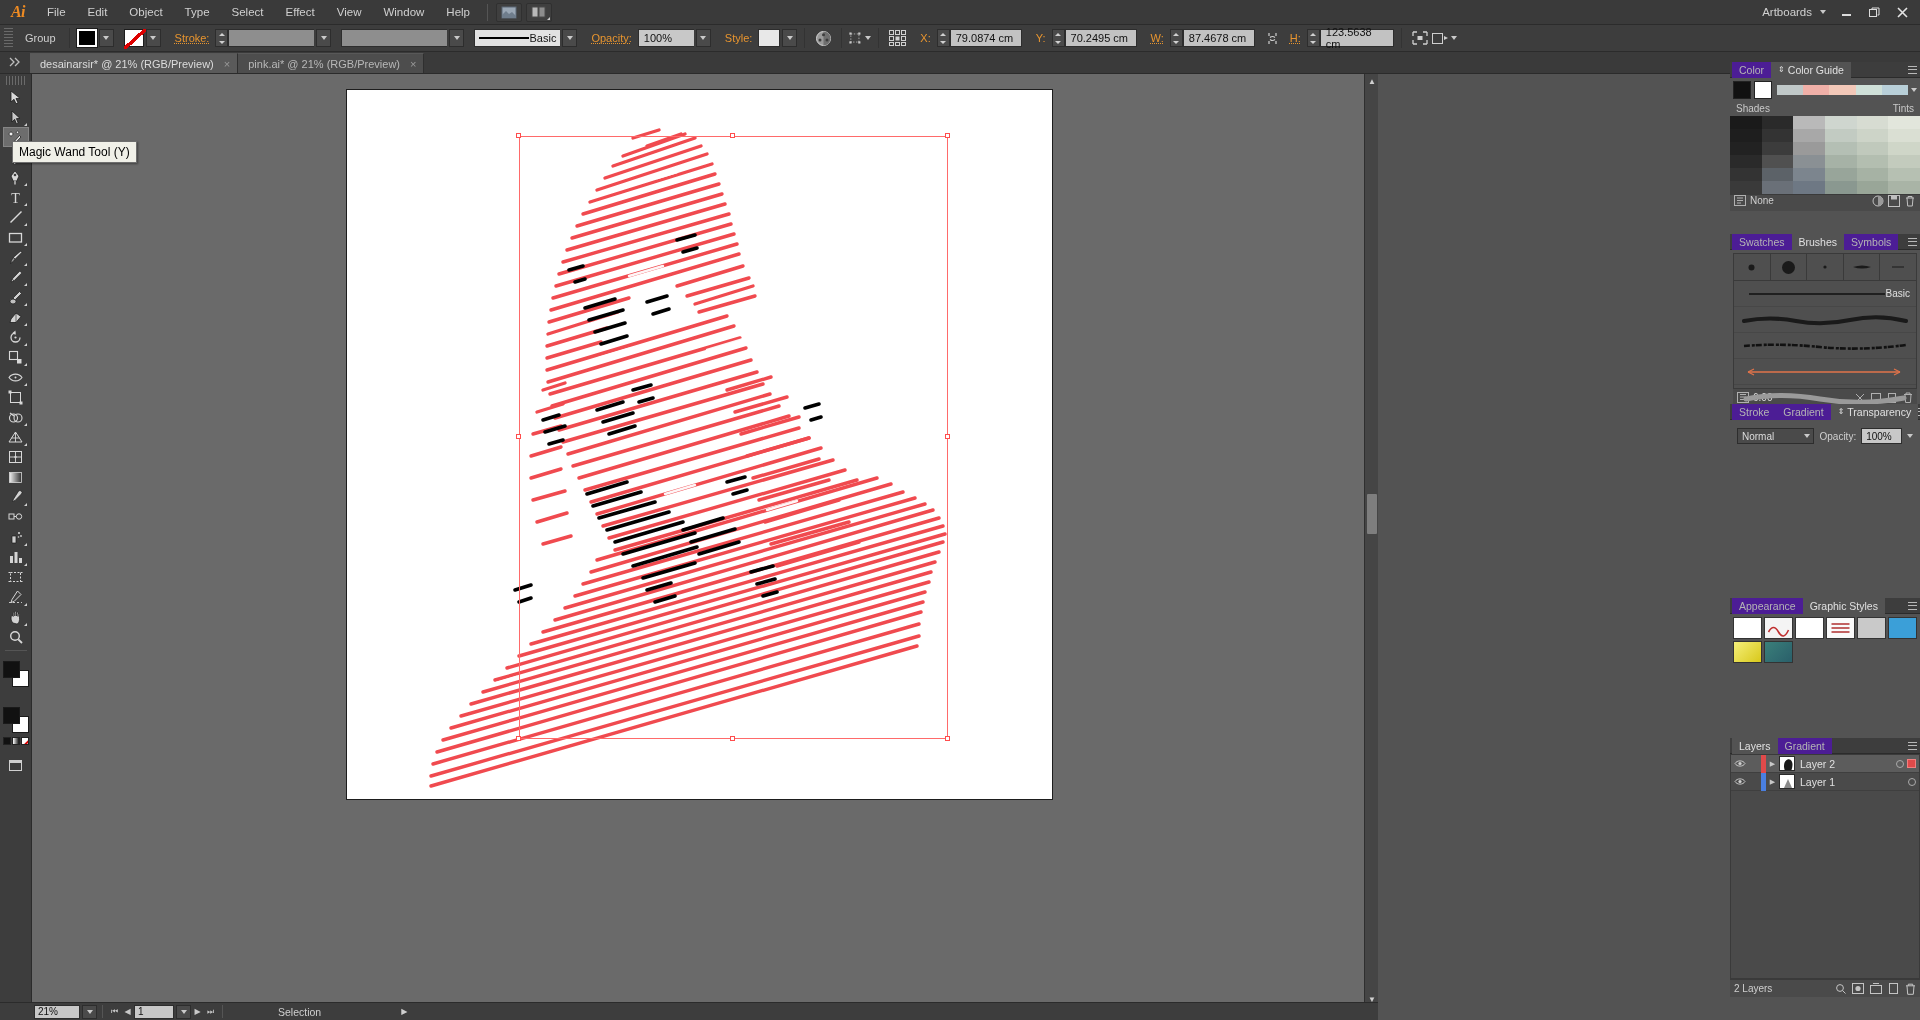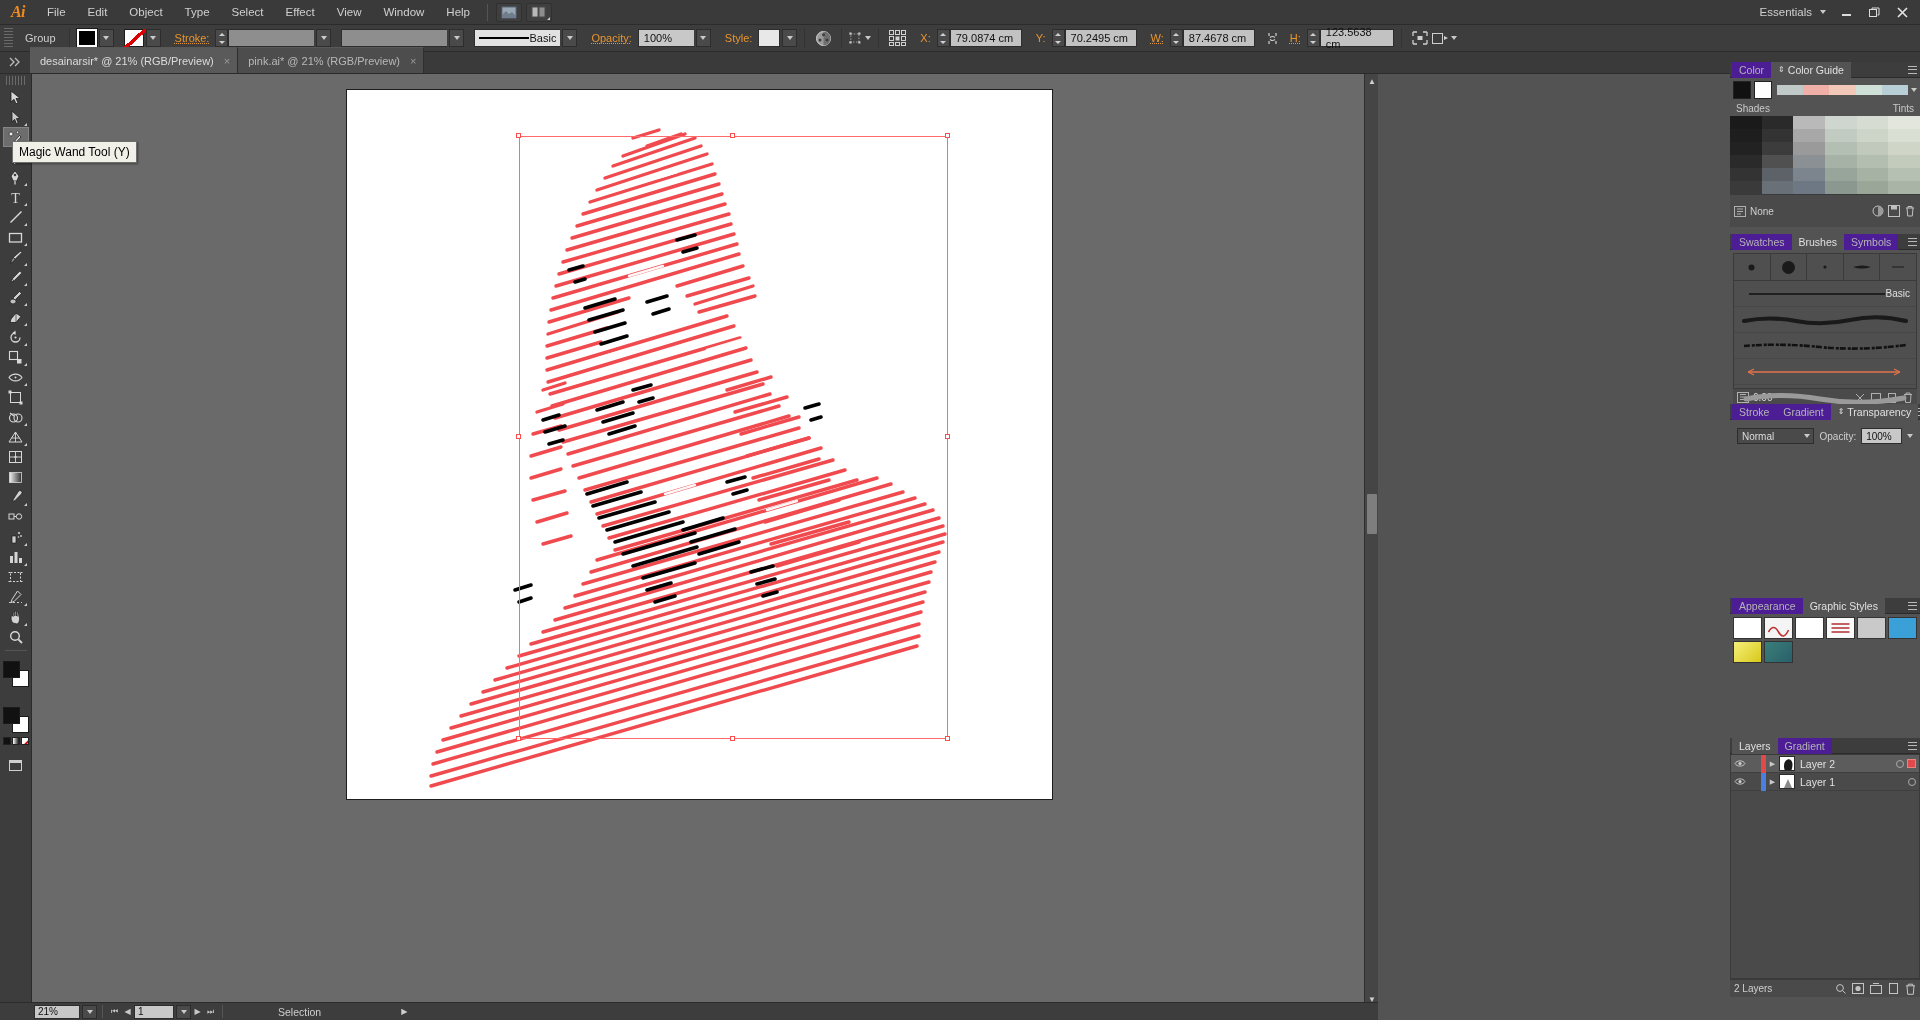--- a/index.html
+++ b/index.html
@@ -81,21 +81,21 @@
   .xfield { width:62px; background:#c8c8c8; }
   .tool-ic { width:22px;height:20px; display:flex;align-items:center;justify-content:center; }
 
   
   .tabbar {
     position:absolute; top:52px; left:0; width:1920px; height:22px;
     background:#3a3a3a; display:flex; align-items:flex-end; border-bottom:1px solid #2b2b2b;
   }
   .tab-arrows { width:30px; height:22px; display:flex; align-items:center; justify-content:center; color:#b0b0b0; font-size:9px;}
   .doctab {
-    height:26px; display:flex; align-items:center; padding:0 7px 0 10px;
+    height:20px; display:flex; align-items:center; padding:0 7px 0 10px;
     background:#4d4d4d; color:#b8b8b8; font-size:11px; border-right:1px solid #2f2f2f;
     border-top:1px solid #585858;
   }
   .doctab.active { background:#5a5a5a; color:#dcdcdc; }
   .tab-x { margin-left:10px; color:#9a9a9a; font-size:11px; }
 
   
   .toolbar {
     position:absolute; top:74px; left:0; width:32px; height:946px;
     background:#3d3d3d; border-right:1px solid #2b2b2b;
@@ -170,21 +170,21 @@
   .hamb i { display:block;height:1px;background:#b8b8b8; }
 
   .cg-top { display:flex; align-items:center; padding:3px 3px 4px 3px; gap:3px;}
   .cg-black { width:18px;height:18px;background:#111;border:1px solid #222; }
   .cg-white { width:18px;height:18px;background:#fff;border:1px solid #222; }
   .cg-strip { display:flex; flex:1; height:10px; margin-left:2px; }
   .cg-strip div { flex:1; }
   .shadetints { display:flex; justify-content:space-between; font-size:10px; color:#c9c9c9; padding:0 6px 2px; }
   .swgrid { display:grid; grid-template-columns:repeat(6,1fr); gap:0; }
   .swgrid div { height:13px; }
-  .cg-footer { display:flex; align-items:center; height:17px; background:#4a4a4a; border-top:1px solid #3a3a3a; padding:16px 4px; gap:4px;}
+  .cg-footer { display:flex; align-items:flex-start; height:17px; background:#4a4a4a; border-top:1px solid #3a3a3a; padding:0 4px; gap:4px;}
   .cg-none { flex:1; font-size:10px; color:#cfcfcf; }
 
   .brush-strip { display:flex; background:#4f4f4f; border:1px solid #3a3a3a; height:28px; }
   .brush-cell { flex:1; display:flex; align-items:center; justify-content:center; border-right:1px solid #3a3a3a; }
   .brush-list { background:#4f4f4f; border:1px solid #3a3a3a; border-top:none; height:108px; position:relative;}
   .brow { height:26px; border-bottom:1px solid #474747; display:flex;align-items:center;justify-content:center; position:relative;}
   .pf-bar { height:17px; background:#4a4a4a; display:flex; align-items:center; justify-content:space-between; padding:0 4px; }
 
   .tp-row { display:flex; align-items:center; gap:5px; padding:4px 3px; }
   .tp-select { width:84px;height:16px;background:#4a4a4a;border:1px solid #2d2d2d;color:#dcdcdc;
@@ -252,21 +252,21 @@
         </svg>
     </div>
     <div class="mb-icon">
       <svg width="16" height="12" viewBox="0 0 16 12">
           <rect x="1" y="1" width="6" height="10" fill="#b9b9b9" stroke="#4a4a4a"></rect>
           <rect x="8" y="1" width="6" height="10" fill="#8d8d8d" stroke="#4a4a4a"></rect>
         </svg>
       <span style="position:absolute;right:1px;bottom:1px;width:0;height:0;border-left:3px solid transparent;border-bottom:3px solid #ccc"></span>
     </div>
     <div class="mb-right">
-      <div class="essentials">Essentials</div>
+      <div class="essentials">Artboards</div>
       <span class="caret"></span>
       <div class="win-btns">
         <div class="win-btn">
           <svg width="11" height="11" viewBox="0 0 11 11">
               <rect x="1" y="7" width="9" height="2" fill="#dcdcdc"></rect>
             </svg>
         </div>
         <div class="win-btn">
           <svg width="11" height="11" viewBox="0 0 11 11">
               <rect x="0.5" y="2.5" width="7" height="7" fill="none" stroke="#dcdcdc"></rect>

